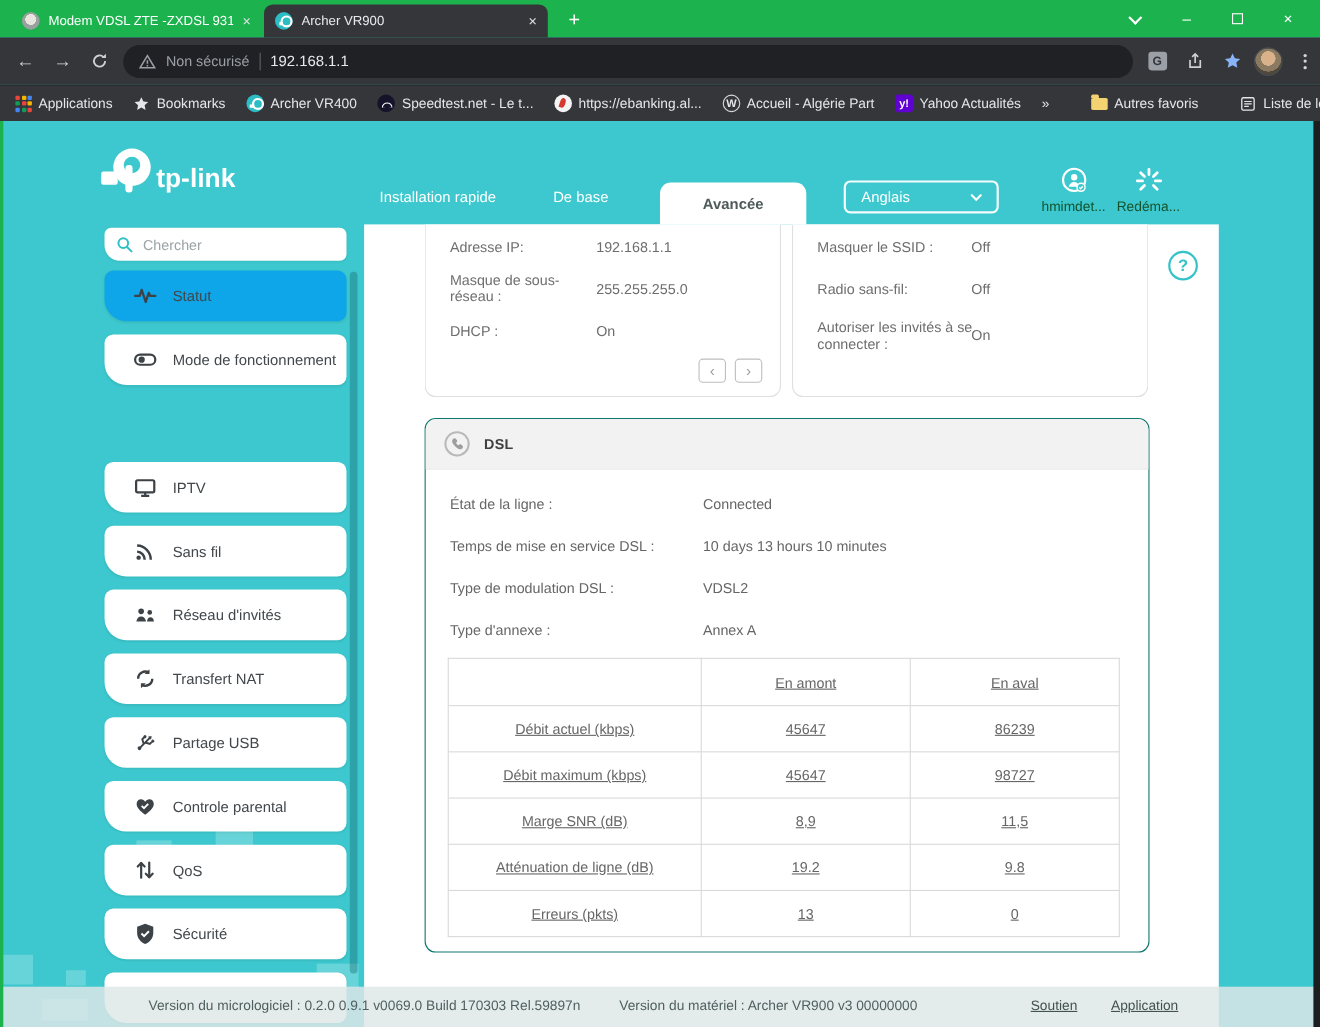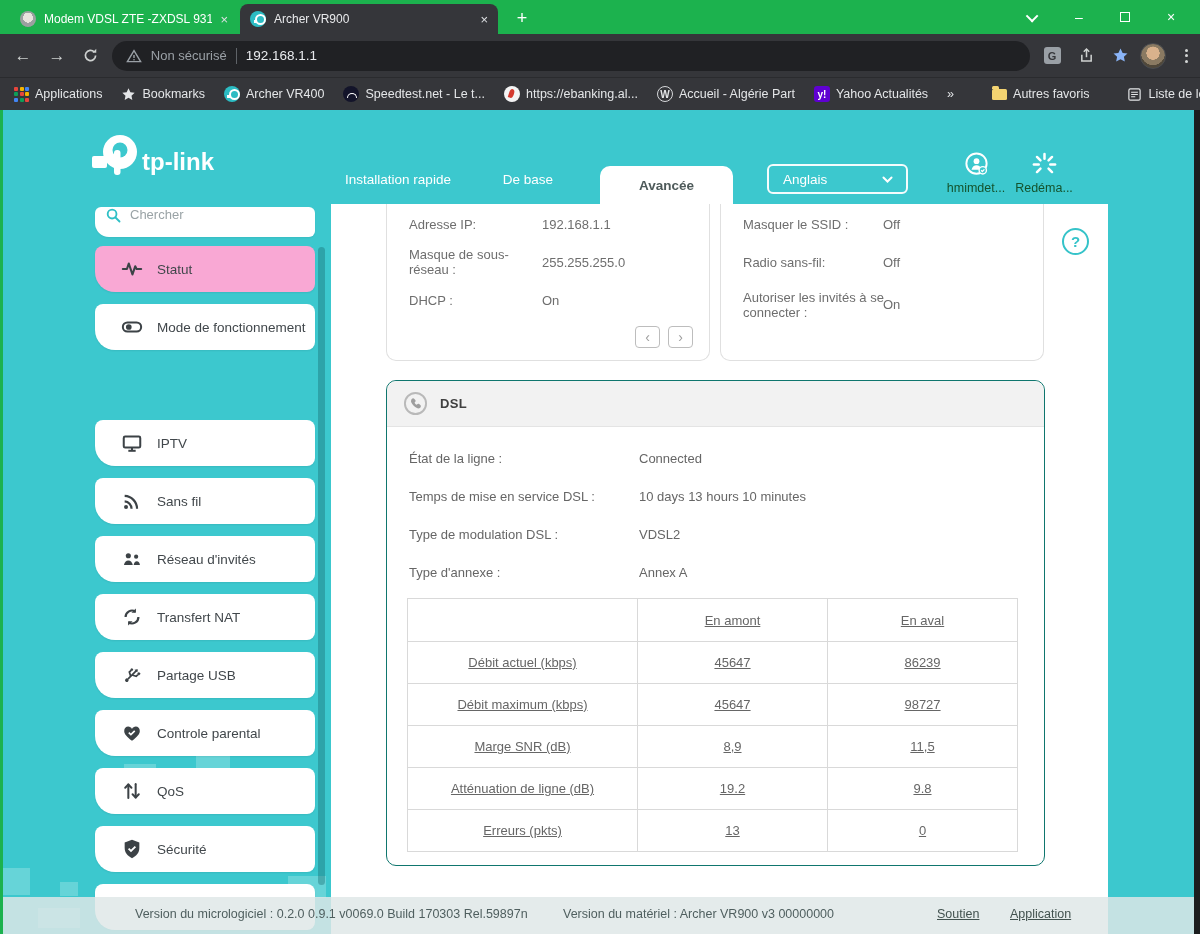--- a/index.html
+++ b/index.html
@@ -59,28 +59,28 @@
 
   .logo { position:absolute; left:90px; top:128px; z-index:3; }
   .nav-link { position:absolute; top:172px; color:#fff; font-size:13.5px; text-align:center; z-index:3; }
   .tab-adv { position:absolute; left:600px; top:166px; width:133px; height:38px; background:#fff; border-radius:10px 10px 0 0; color:#4e5a5a; font-size:13.5px; display:flex; align-items:center; justify-content:center; z-index:4;font-weight:bold; }
   .lang-select { position:absolute; left:767px; top:164px; width:141px; height:30px; border:2px solid rgba(255,255,255,0.95); border-radius:6px; color:#fff; font-size:13.5px; display:flex; align-items:center; padding:0 12px 0 14px; z-index:3; }
   .lang-select span { flex:1; }
   .hdr-act { position:absolute; width:68px; text-align:center; color:#14532d; font-size:12.5px; z-index:3; }
   .hdr-act .ic { height:28px; display:flex; align-items:flex-end; justify-content:center; margin-bottom:3px; }
 
   
-  .search-box { position:absolute; left:95px; top:207px; width:220px; height:30px; background:#fff; border-radius:6px 6px 6px 14px; display:flex; align-items:flex-start; z-index:3; box-shadow:0 1px 2px rgba(0,0,0,0.06); }
+  .search-box { position:absolute; left:95px; top:207px; width:220px; height:30px; background:#fff; border-radius:6px 6px 6px 14px; display:flex; align-items:center; z-index:3; box-shadow:0 1px 2px rgba(0,0,0,0.06); }
   .search-box svg { margin:0 8px 0 10px; flex:none; }
   .search-box input { border:none; outline:none; background:transparent; font-size:13px; color:#555; width:160px; font-family:inherit; }
   .search-box input::placeholder { color:#9aa3a6; }
   .side-scrollbar { position:absolute; left:318px; top:247px; width:7px; height:638px; background:rgba(16,95,100,0.35); border-radius:4px; z-index:3; }
   .side-item { position:absolute; left:95px; width:220px; height:46px; background:#fff; border-radius:8px 8px 8px 20px; display:flex; align-items:center; color:#41474b; font-size:13.5px; z-index:2; box-shadow:0 1px 2px rgba(0,0,0,0.07); }
   .side-item .ic { width:26px; margin:0 12px 0 24px; display:flex; justify-content:center; color:#3c4246; }
-  .side-item.active { background:#f9a8d4; }
+  .side-item.active { background:#0ea5e9; }
 
   
   .panel { position:absolute; left:331px; top:204px; width:777px; height:730px; background:#fff; z-index:2; }
   .card { position:absolute; border:1px solid #e0e0e0; border-top:none; border-radius:0 0 10px 10px; background:#fff; }
   .kv-label { position:absolute; font-size:13px; color:#6e6e6e; line-height:15px; }
   .kv-value { position:absolute; font-size:13px; color:#6e6e6e; }
   .pager { position:absolute; right:16px; bottom:12px; display:flex; gap:8px; }
   .pager span { width:25px; height:22px; border:1.5px solid #bdbdbd; border-radius:4px; color:#9e9e9e; font-size:14px; display:flex; align-items:center; justify-content:center; }
   .help-circle { position:absolute; left:731px; top:24px; width:27px; height:27px; border:2.5px solid #35C3C9; border-radius:50%; color:#35C3C9; font-size:15px; font-weight:bold; display:flex; align-items:center; justify-content:center; }
 

